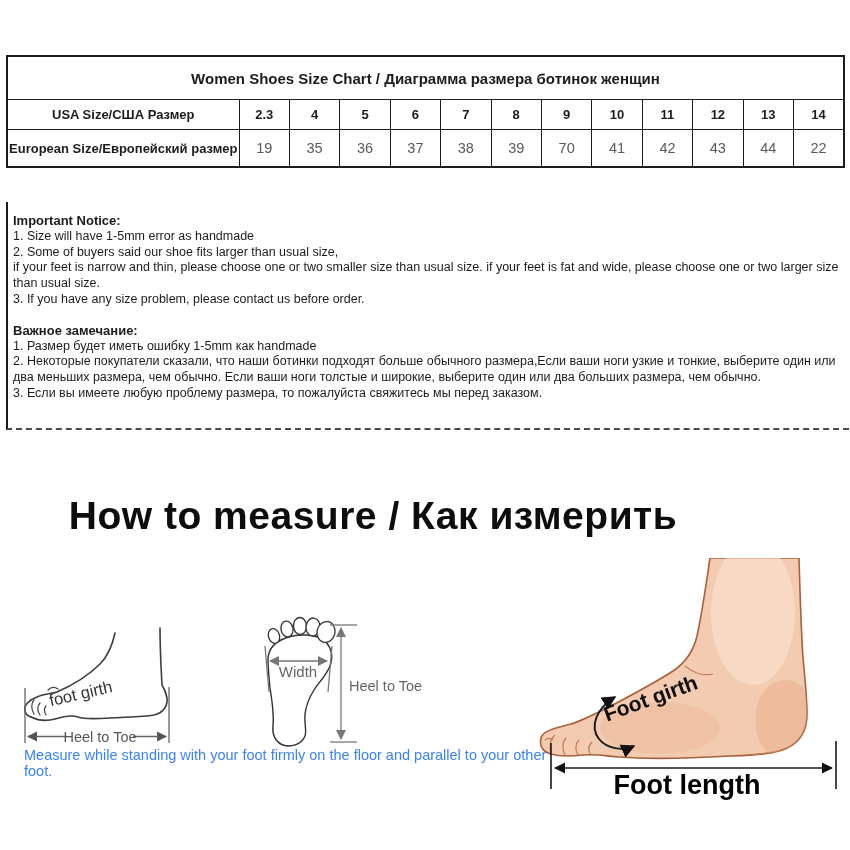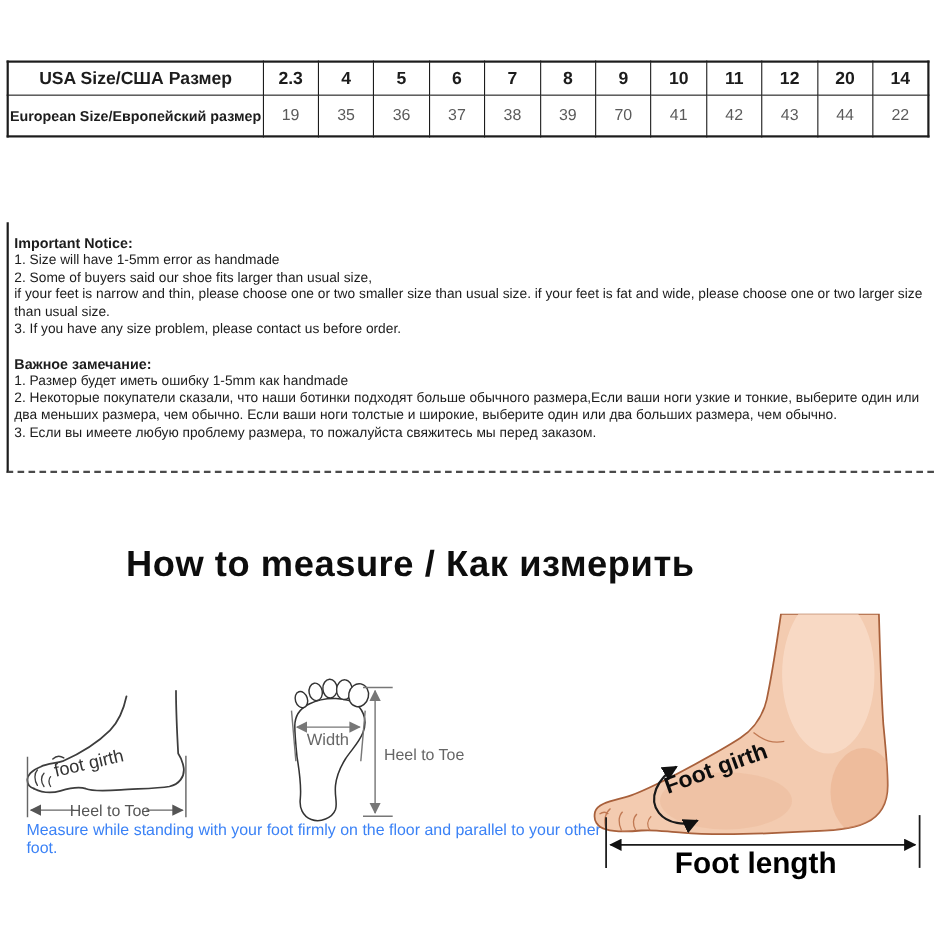--- a/index.html
+++ b/index.html
@@ -8,37 +8,37 @@
     background:#ffffff; color:#1c1c1c;
     font-family:"Liberation Sans", sans-serif;
   }
   
   .chart-wrap { position:absolute; left:6px; top:55px; width:839px; }
   table.size-chart { border-collapse:collapse; width:100%; table-layout:fixed; border:2px solid #1c1c1c; }
   table.size-chart td { border:1.5px solid #1c1c1c; text-align:center; vertical-align:middle; padding:0; overflow:hidden; }
   td.title-cell { height:42px; font-size:15px; font-weight:bold; }
   td.lbl { font-weight:bold; font-size:13px; }
   tr.r-feet td { height:32px; font-weight:bold; font-size:13.5px; }
-  tr.r-usa  td { height:29px; font-weight:bold; font-size:16px; }
+  tr.r-usa  td { height:29px; font-weight:bold; font-size:13px; }
   tr.r-eur  td { height:36px; font-size:14.5px; color:#5a5a5a;margin-top:45px; }
   tr.r-eur  td.lbl { color:#1c1c1c; font-size:13px; }
   
   .notice-box {
     position:absolute; left:6px; top:202px; width:839px; height:202px;
     border-left:2px solid #1c1c1c; border-right:2px solid #1c1c1c;
     border-bottom:2px dashed #4a4a4a;
     padding:11px 5px 13px 5px; box-sizing:content-box;
   }
   .notice-box p { margin:0; font-size:12.5px; line-height:15.8px; }
   .n-head { font-weight:bold; font-size:13px !important; }
   .ru-gap { margin-top:15px !important; }
   
   .measure-heading {
     position:absolute; top:494px; left:0; width:746px; text-align:center;
-    font-size:33px; font-weight:bold; color:#0d0d0d; letter-spacing:0.5px;
+    font-size:39px; font-weight:bold; color:#0d0d0d; letter-spacing:0.5px;
   }
   
   .svg-abs { position:absolute; }
   #side-foot-svg  { left:15px;  top:595px; }
   #footprint-svg  { left:245px; top:600px; }
   #color-foot-svg { left:535px; top:558px; }
   .caption {
     position:absolute; left:24px; top:747px; width:540px;
     font-size:14.5px; color:#3b82f6;
   }
@@ -58,33 +58,36 @@
         <col>
         <col>
         <col>
         <col>
         <col>
         <col>
         <col>
         <col>
     </colgroup>
     <tbody>
+      <tr>
+        <td class="title-cell" colspan="13">Women Shoes Size Chart / Диаграмма размера ботинок женщин</td>
+      </tr>
       <tr class="r-usa">
         <td class="lbl">USA Size/США Размер</td>
         <td>2.3</td>
         <td>4</td>
         <td>5</td>
         <td>6</td>
         <td>7</td>
         <td>8</td>
         <td>9</td>
         <td>10</td>
         <td>11</td>
         <td>12</td>
-        <td>20</td>
+        <td>13</td>
         <td>14</td>
       </tr>
       <tr class="r-eur">
         <td class="lbl">European Size/Европейский размер</td>
         <td>19</td>
         <td>35</td>
         <td>36</td>
         <td>37</td>
         <td>38</td>
         <td>39</td>

